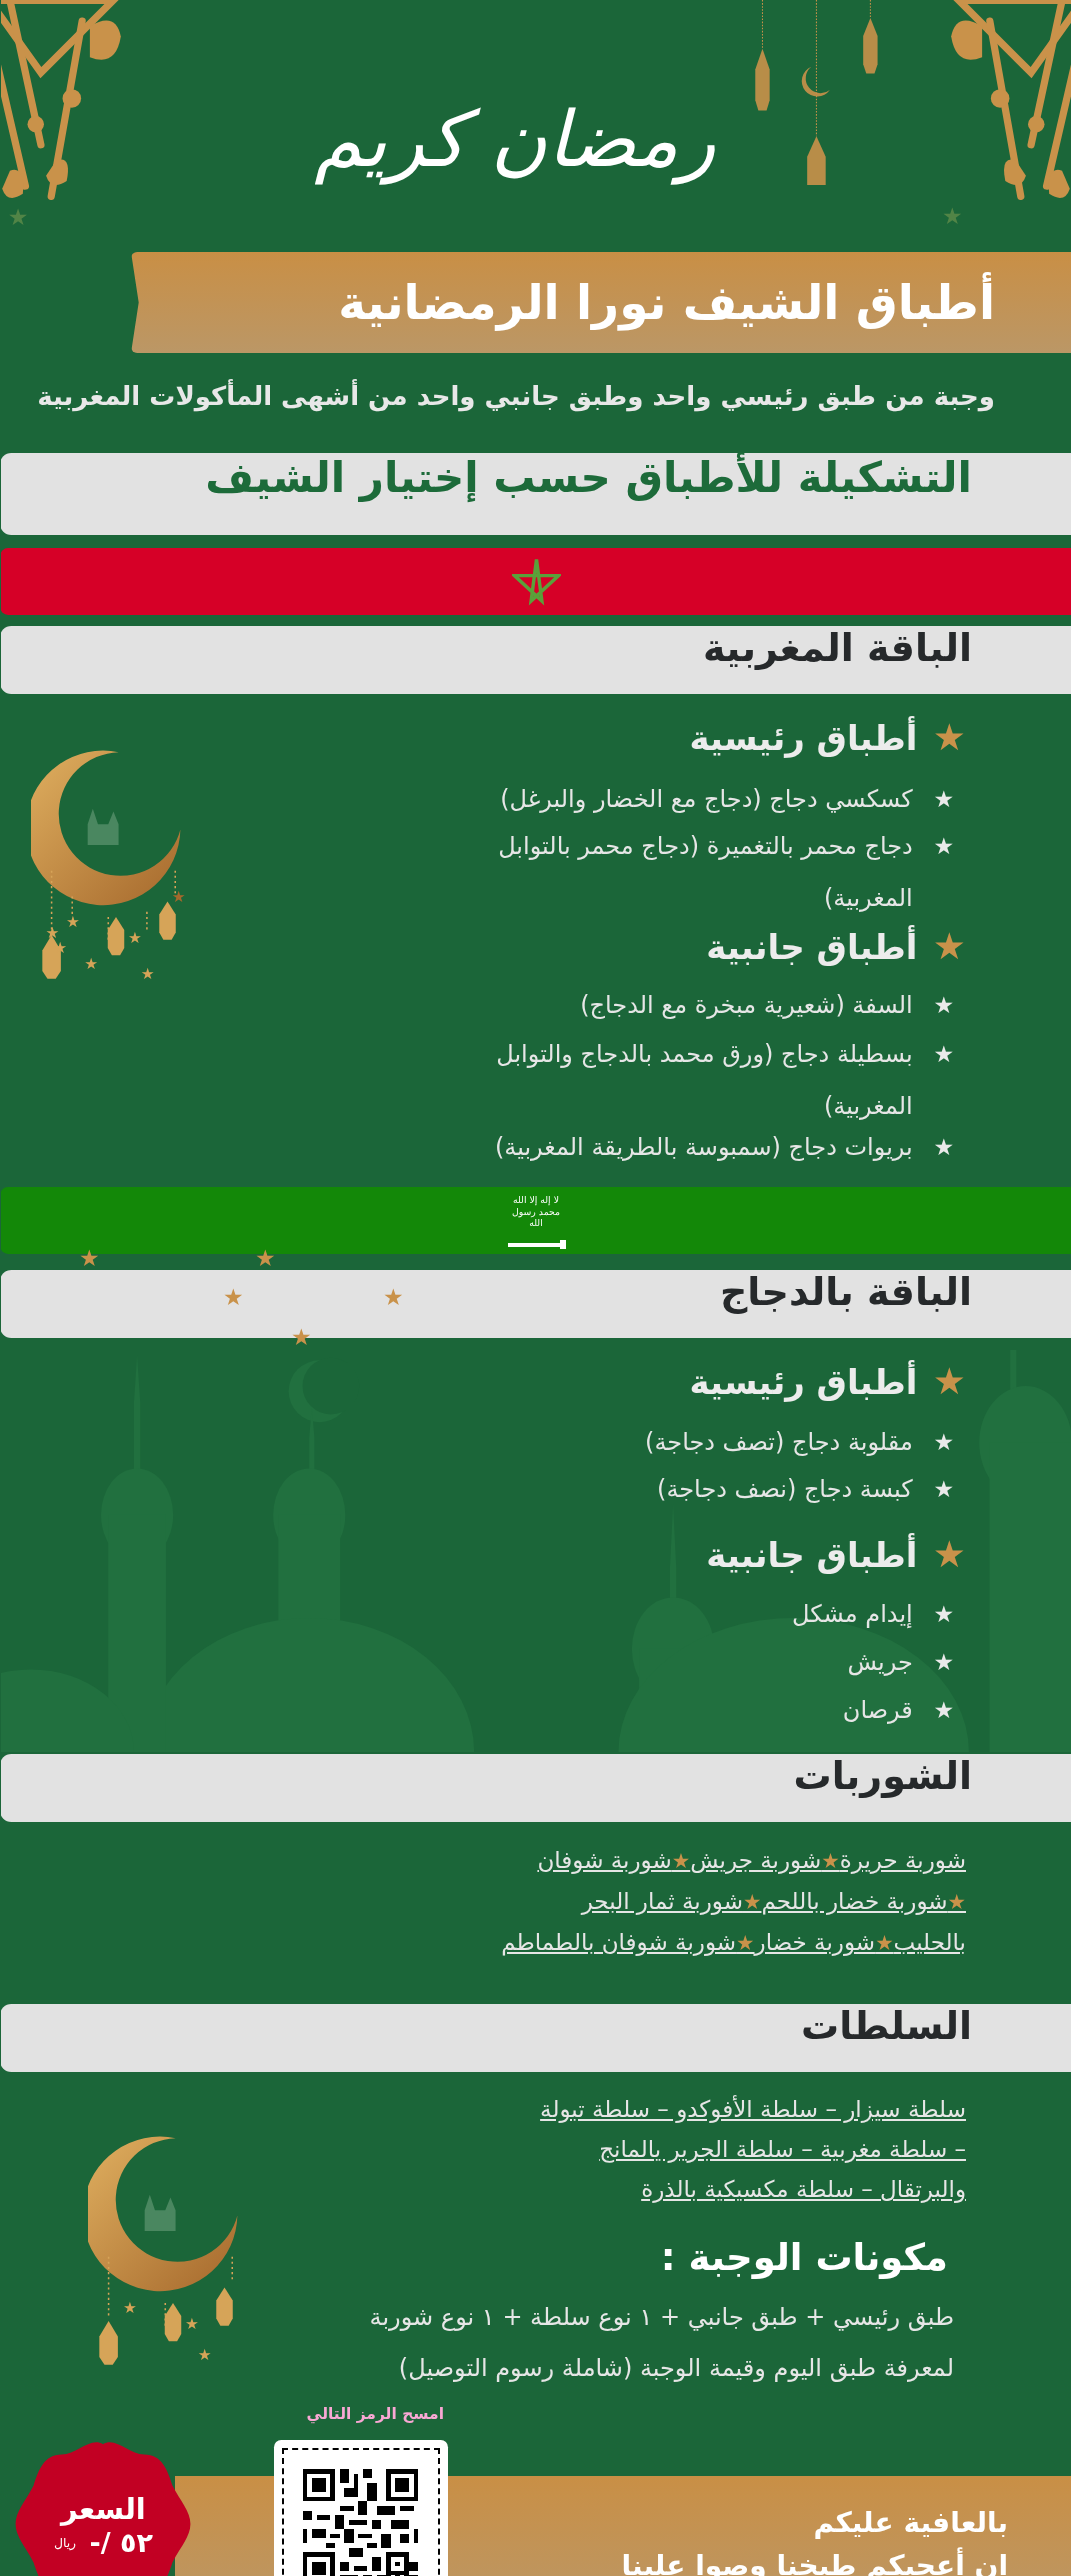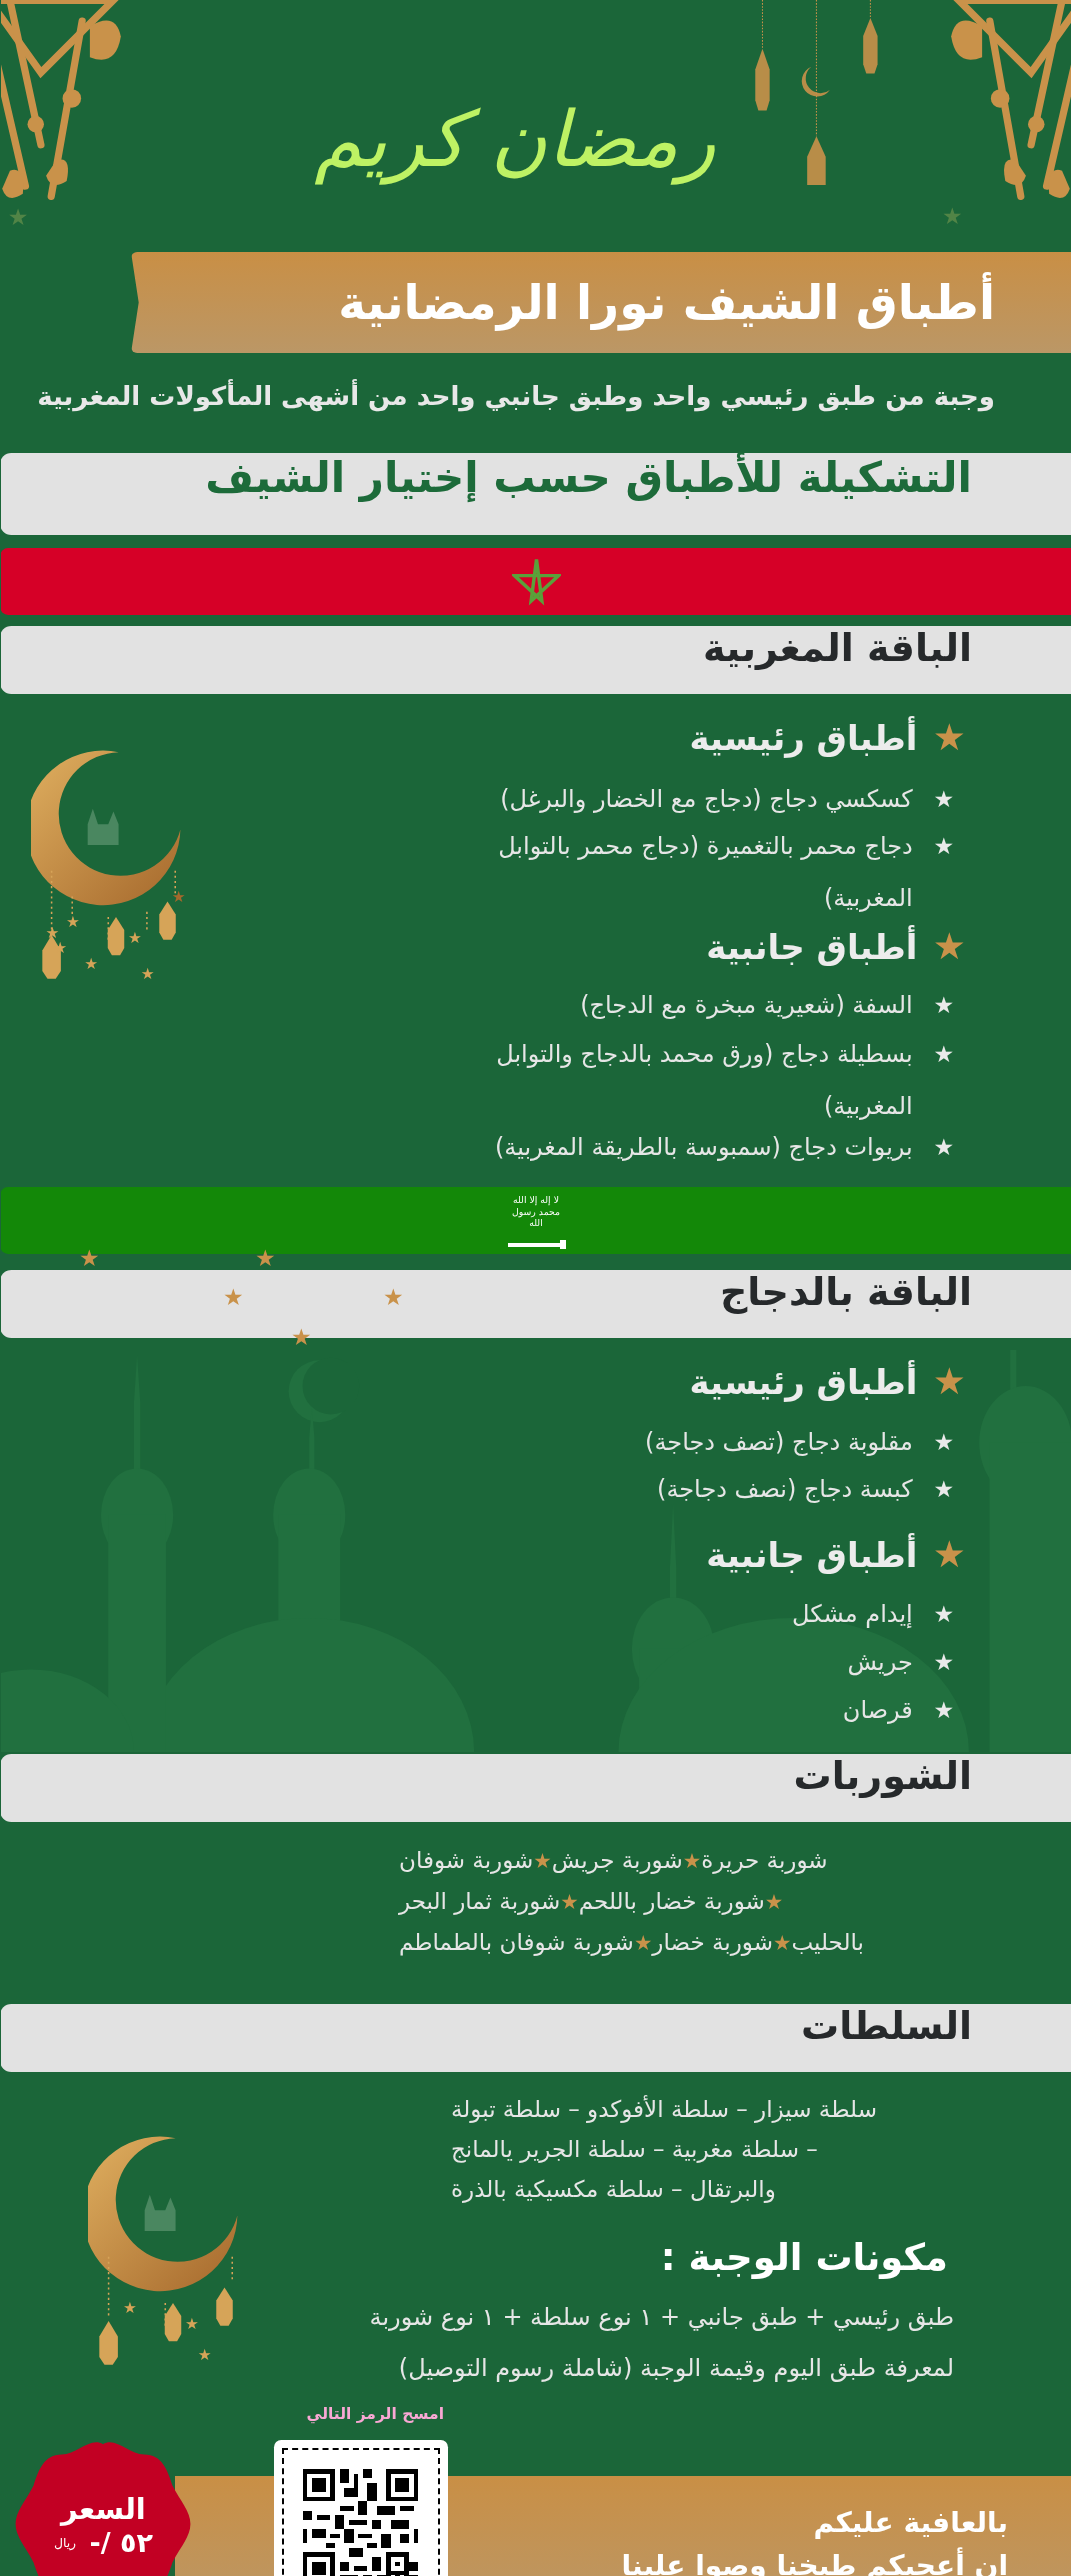--- a/index.html
+++ b/index.html
@@ -14,21 +14,21 @@
   .abs { position: absolute; }
 
   
   .corner-ornament { position: absolute; width: 196px; height: 222px; }
   .corner-left { left: -20.6px; top: -10.3px; }
   .corner-right { right: -20.6px; top: -10.3px; transform: scaleX(-1); }
 
   .calligraphy {
     position: absolute; left: 309px; top: 62px; width: 412px; height: 155px;
     display: flex; align-items: center; justify-content: center;
-    font-family: "DejaVu Serif", serif; font-size: 77px; color: #bef264;
+    font-family: "DejaVu Serif", serif; font-size: 77px; color: #ffffff;
     font-style: italic; letter-spacing: 2.1px;
   }
   .lanterns { position: absolute; left: 752px; top: 0; width: 134px; height: 185px; }
 
   .bg-star { position: absolute; color: #c9924a; font-size: 23px; line-height: 1; }
   .bg-star.faint { color: #5f8c4a; opacity: .8; }
 
   
   .title-banner {
     position: absolute; left: 131px; right: 0; top: 252px; height: 101px;
@@ -80,21 +80,21 @@
   .item {
     position: absolute; right: 118px;
     display: flex; align-items: flex-start; gap: 20.6px;
     font-size: 24px; color: #e6e6e6; line-height: 52px;
   }
   .item .w-star { color: #eaeaea; font-size: 23px; line-height: 52px; }
   .item .txt { max-width: 453px; }
 
   .para {
     position: absolute; right: 106px; width: 515px;
-    font-size: 23px; color: #e6e6e6; line-height: 40px; text-align: left;
+    font-size: 23px; color: #e6e6e6; line-height: 40px; text-align: right; text-decoration: underline;
   }
   .para .gold-star { color: #c9924a; font-size: 20.6px; }
 
   .components-title {
     position: absolute; right: 124px; top: 2236px;
     font-weight: bold; font-size: 37px; color: #ffffff;
   }
   .comp-line { position: absolute; right: 118px; font-size: 24px; color: #e6e6e6; white-space: nowrap; }
 
   

